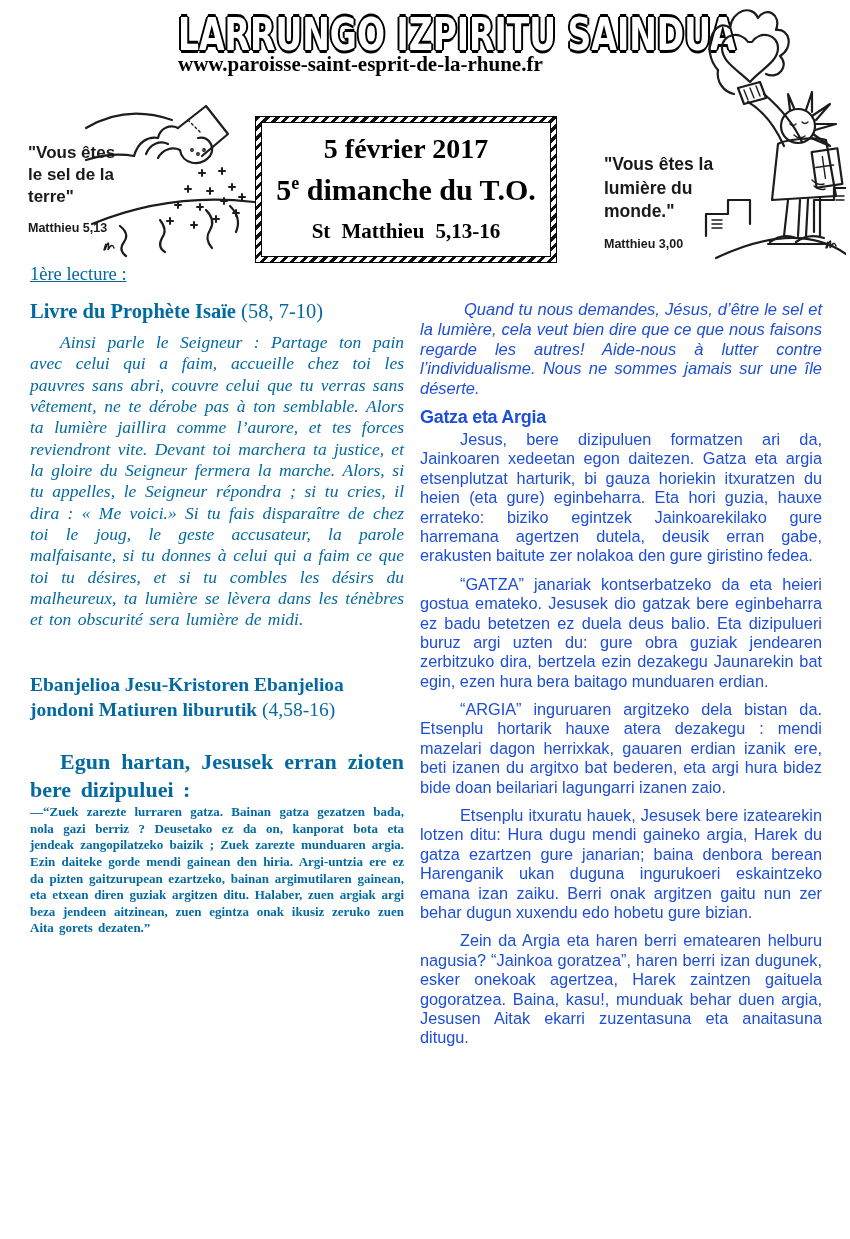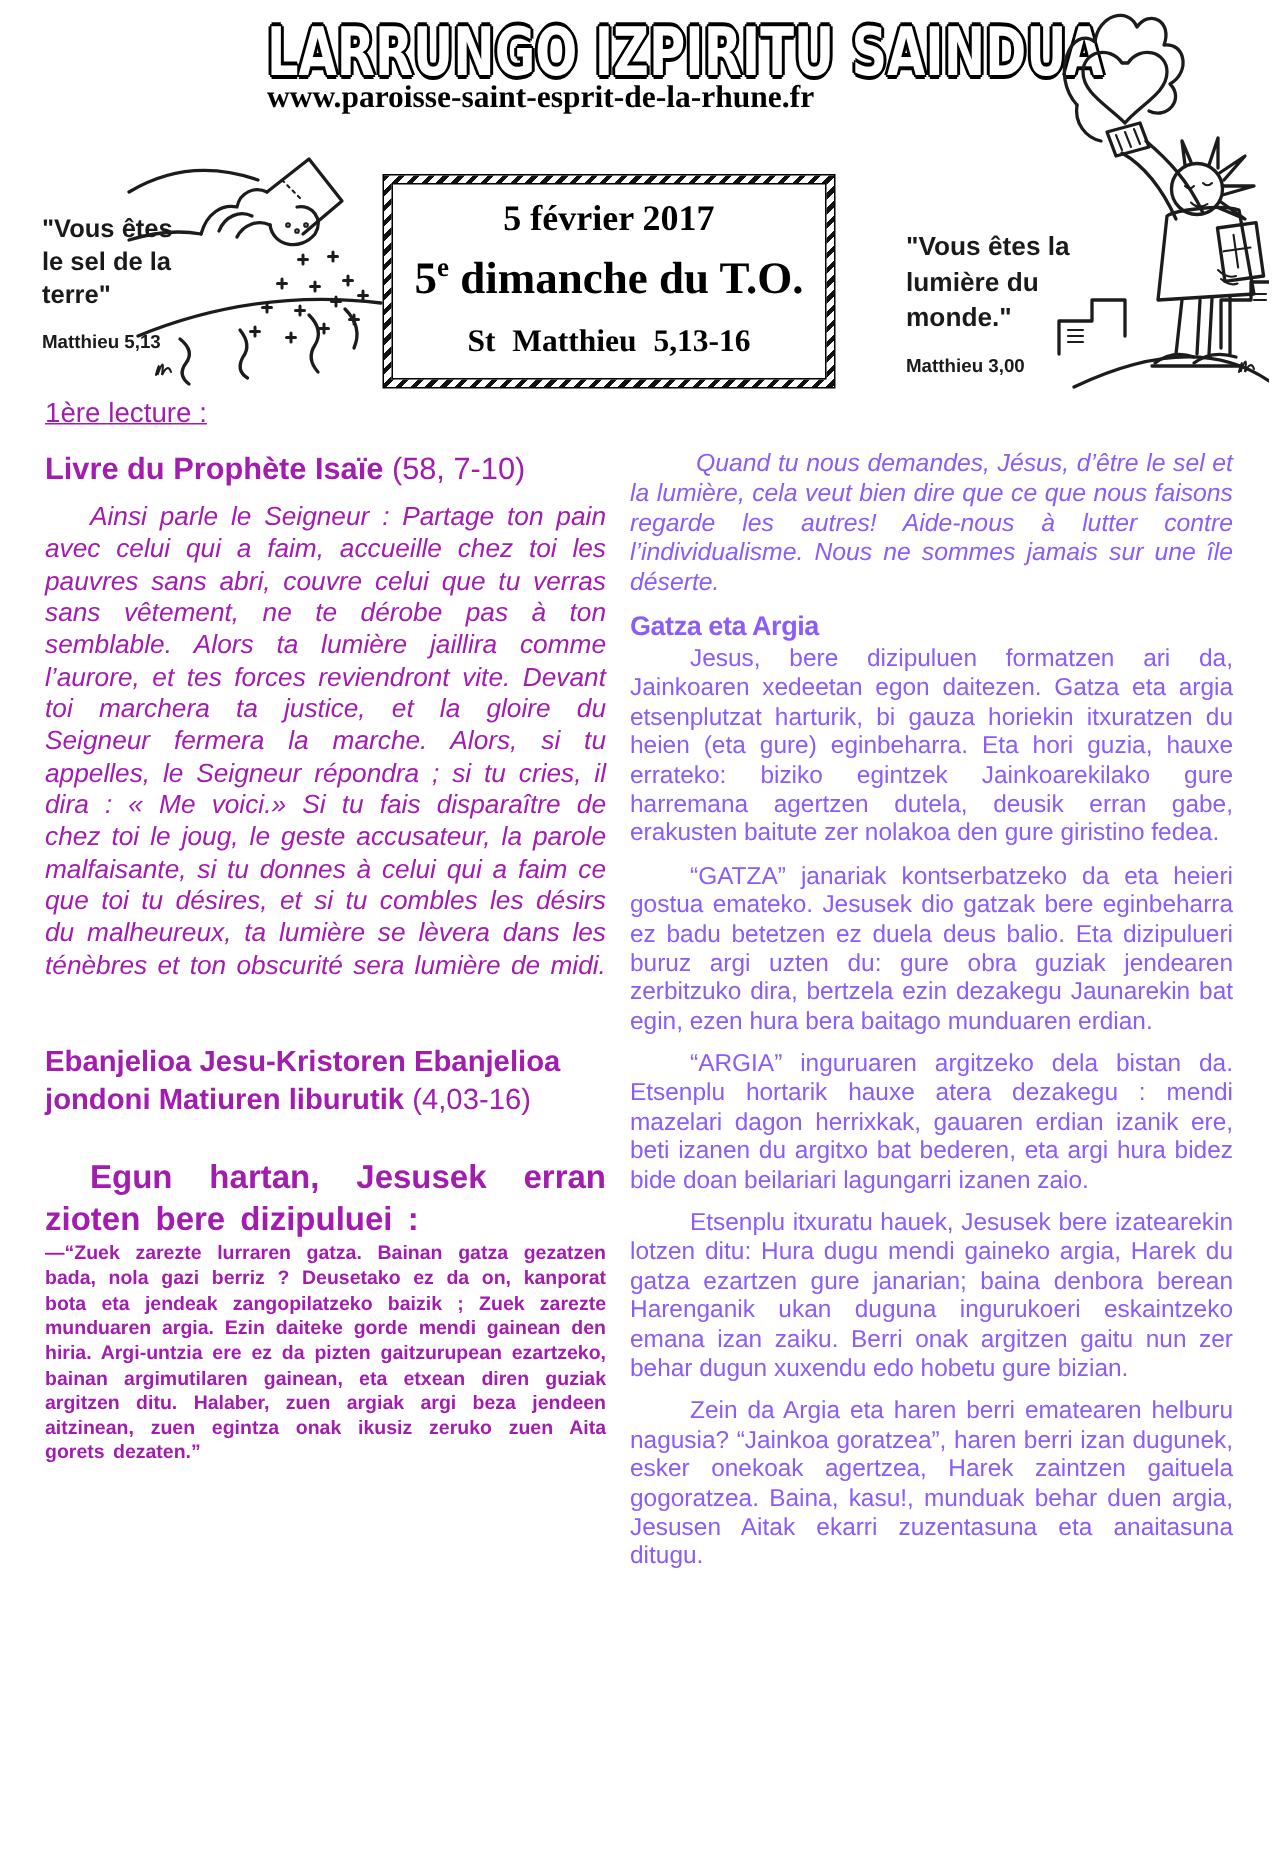--- a/index.html
+++ b/index.html
@@ -42,33 +42,33 @@
   .dated-box{
     position:absolute;left:255px;top:116px;width:302px;
     border:1px solid #000;padding:5px;box-sizing:border-box;
     background:repeating-linear-gradient(135deg,#111 0 3px,#fff 3px 7px);
   }
   .dated-box-inner{
     background:#fff;border:1px solid #000;text-align:center;
     padding:10px 8px 12px 8px;
     font-family:"Liberation Serif",serif;color:#000;
   }
-  .dated-box-date{font-weight:bold;font-size:24px;}
+  .dated-box-date{font-weight:bold;font-size:28px;}
   .dated-box-sunday{font-weight:bold;font-size:30px;margin-top:8px;}
   .dated-box-sunday sup{font-size:18px;}
   .dated-box-ref{font-weight:bold;font-size:21px;margin-top:12px;word-spacing:6px;}
   
   .content{position:absolute;top:264px;left:30px;width:792px;display:flex;gap:16px;}
   .col-left{
     width:374px;flex:none;
-    font-family:Liberation Sans, sans-serif;color:#a21caf;
+    font-family:Liberation Serif, serif;color:#0369a1;
   }
   .col-right{
     flex:1;padding-top:36px;
-    font-family:"Liberation Sans",sans-serif;color:#8b5cf6;
+    font-family:"Liberation Sans",sans-serif;color:#1d4ed8;
   }
   .lecture-label{font-size:18.5px;text-decoration:underline;}
   .reading-title{margin-top:15px;font-size:20.5px;}
   .reading-title .bold{font-weight:bold;}
   .reading-text{
     margin-top:9px;font-style:italic;font-size:17.5px;line-height:1.22;
     text-align:justify;text-indent:30px;word-spacing:2px;
   }
   .gospel-title{margin-top:42px;font-weight:bold;font-size:19.5px;line-height:1.28;}
   .gospel-title .normal{font-weight:normal;}
@@ -189,21 +189,21 @@
     <path class="thin" d="M170,192 h8 M170,196 h8"></path>
     <path class="thin" d="M160,244 q3,-12 1,0 q5,-14 3,0 q4,-8 6,-2"></path>
   </svg>
 
   <div class="content">
 
     <div class="col-left">
       <div class="lecture-label">1ère lecture :</div>
       <div class="reading-title"><span class="bold">Livre du Prophète Isaïe</span><span> (58, 7-10)</span></div>
       <div class="reading-text">Ainsi parle le Seigneur : Partage ton pain avec celui qui a faim, accueille chez toi les pauvres sans abri, couvre celui que tu verras sans vêtement, ne te dérobe pas à ton semblable. Alors ta lumière jaillira comme l’aurore, et tes forces reviendront vite. Devant toi marchera ta justice, et la gloire du Seigneur fermera la marche. Alors, si tu appelles, le Seigneur répondra ; si tu cries, il dira : « Me voici.» Si tu fais disparaître de chez toi le joug, le geste accusateur, la parole malfaisante, si tu donnes à celui qui a faim ce que toi tu désires, et si tu combles les désirs du malheureux, ta lumière se lèvera dans les ténèbres et ton obscurité sera lumière de midi.</div>
-      <div class="gospel-title"><span>Ebanjelioa Jesu-Kristoren Ebanjelioa jondoni Matiuren liburutik</span><span class="normal"> (4,03-16)</span></div>
+      <div class="gospel-title"><span>Ebanjelioa Jesu-Kristoren Ebanjelioa jondoni Matiuren liburutik</span><span class="normal"> (4,58-16)</span></div>
       <div class="gospel-intro">Egun hartan, Jesusek erran zioten bere dizipuluei :</div>
       <div class="gospel-quote">—“Zuek zarezte lurraren gatza. Bainan gatza gezatzen bada, nola gazi berriz ? Deusetako ez da on, kanporat bota eta jendeak zangopilatzeko baizik ; Zuek zarezte munduaren argia. Ezin daiteke gorde mendi gainean den hiria. Argi-untzia ere ez da pizten gaitzurupean ezartzeko, bainan argimutilaren gainean, eta etxean diren guziak argitzen ditu. Halaber, zuen argiak argi beza jendeen aitzinean, zuen egintza onak ikusiz zeruko zuen Aita gorets dezaten.”</div>
     </div>
 
     <div class="col-right">
       <div class="prayer">Quand tu nous demandes, Jésus, d’être le sel et la lumière, cela veut bien dire que ce que nous faisons regarde les autres! Aide-nous à lutter contre l’individualisme. Nous ne sommes jamais sur une île déserte.</div>
       <div class="section-heading">Gatza eta Argia</div>
       <div class="body-para first">Jesus, bere dizipuluen formatzen ari da, Jainkoaren xedeetan egon daitezen. Gatza eta argia etsenplutzat harturik, bi gauza horiekin itxuratzen du heien (eta gure) eginbeharra. Eta hori guzia, hauxe errateko: biziko egintzek Jainkoarekilako gure harremana agertzen dutela, deusik erran gabe, erakusten baitute zer nolakoa den gure giristino fedea.</div>
       <div class="body-para">“GATZA” janariak kontserbatzeko da eta heieri gostua emateko. Jesusek dio gatzak bere eginbeharra ez badu betetzen ez duela deus balio. Eta dizipulueri buruz argi uzten du: gure obra guziak jendearen zerbitzuko dira, bertzela ezin dezakegu Jaunarekin bat egin, ezen hura bera baitago munduaren erdian.</div>
       <div class="body-para">“ARGIA” inguruaren argitzeko dela bistan da. Etsenplu hortarik hauxe atera dezakegu : mendi mazelari dagon herrixkak, gauaren erdian izanik ere, beti izanen du argitxo bat bederen, eta argi hura bidez bide doan beilariari lagungarri izanen zaio.</div>

